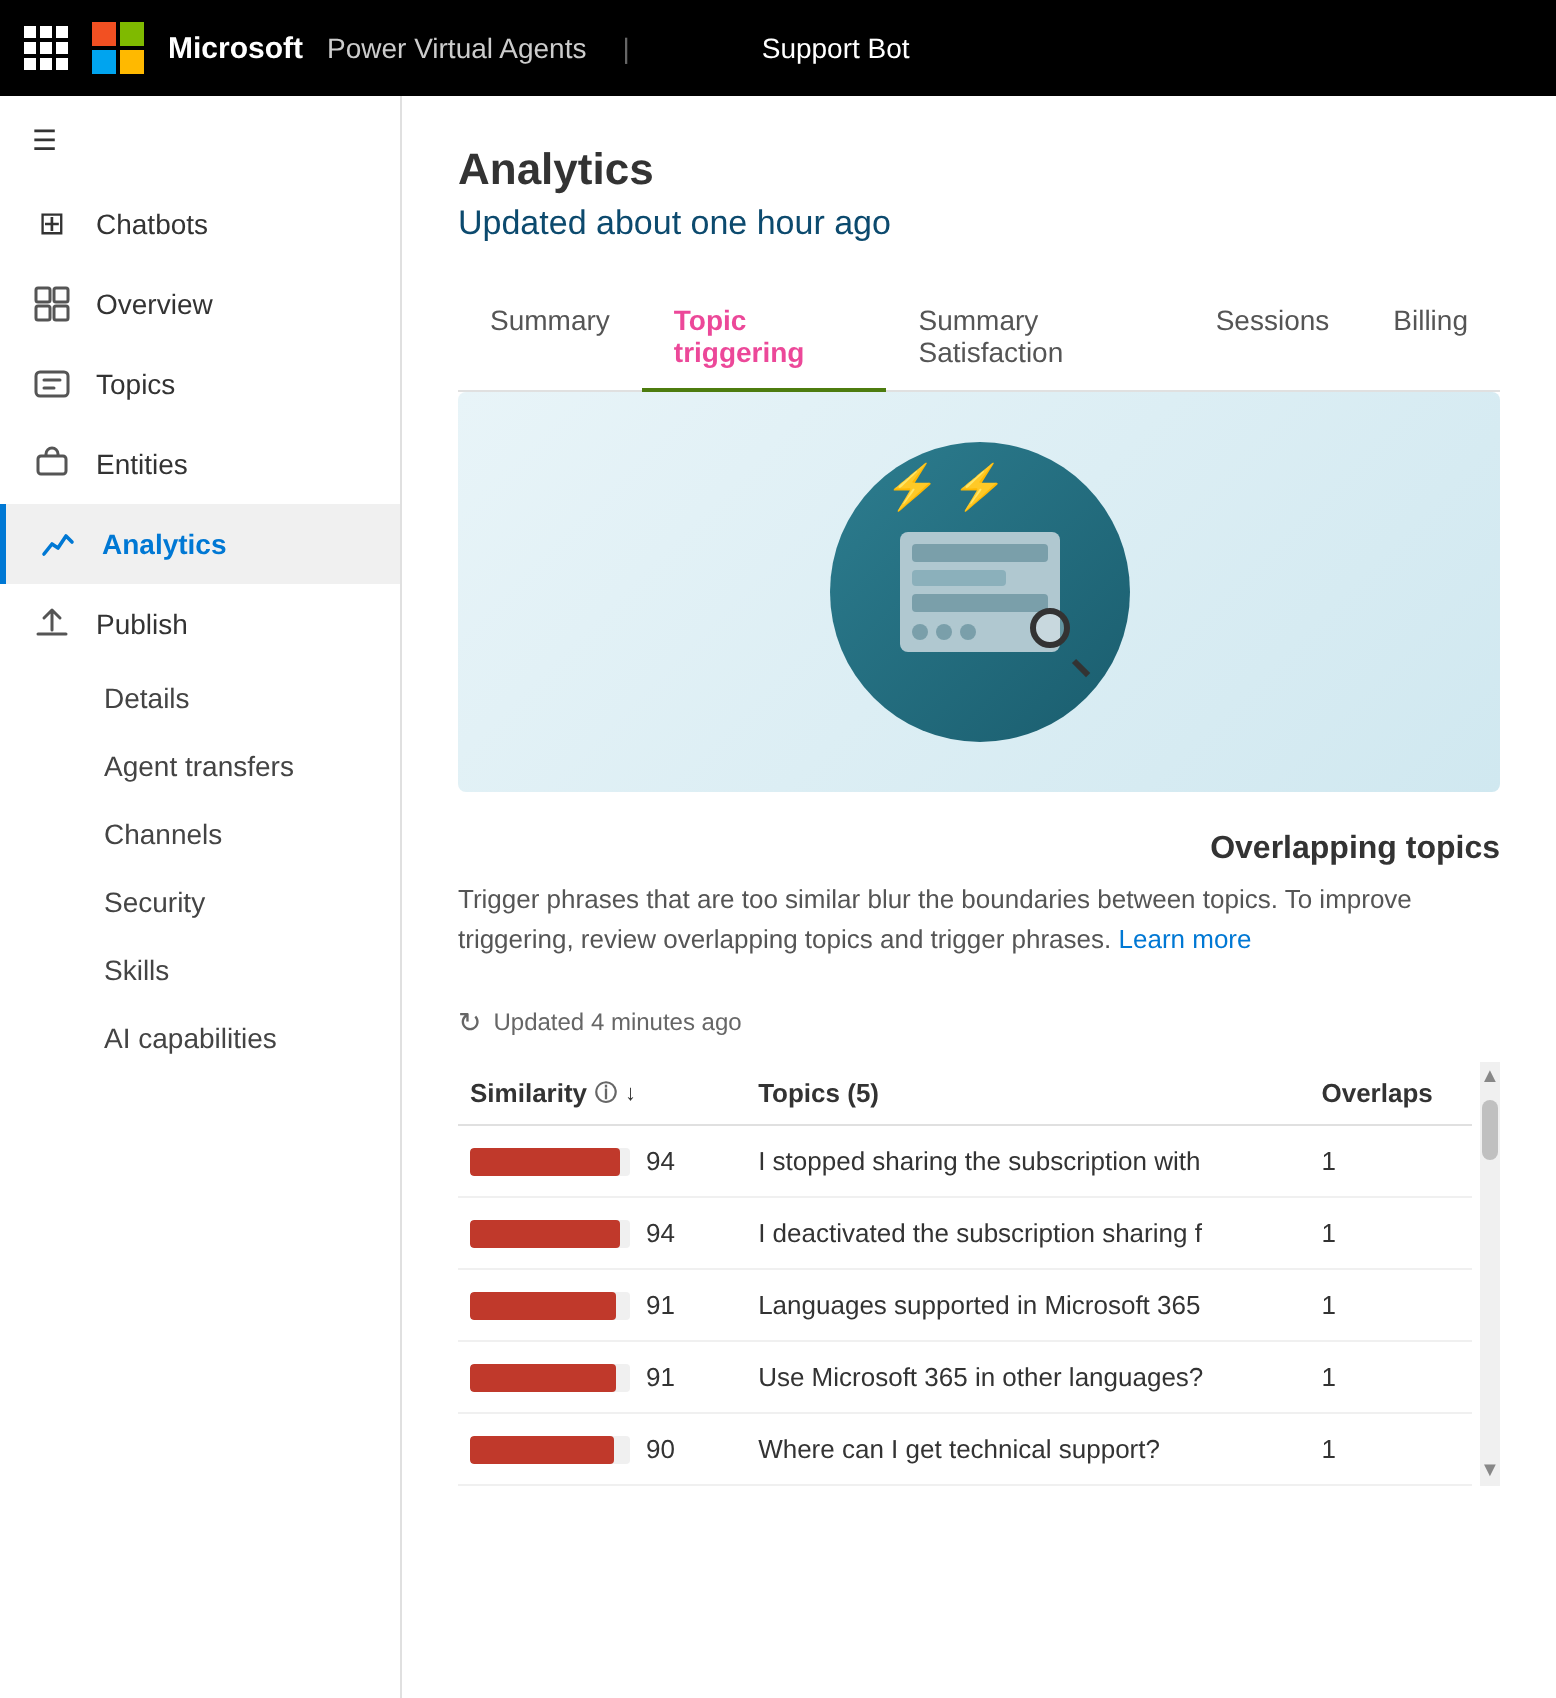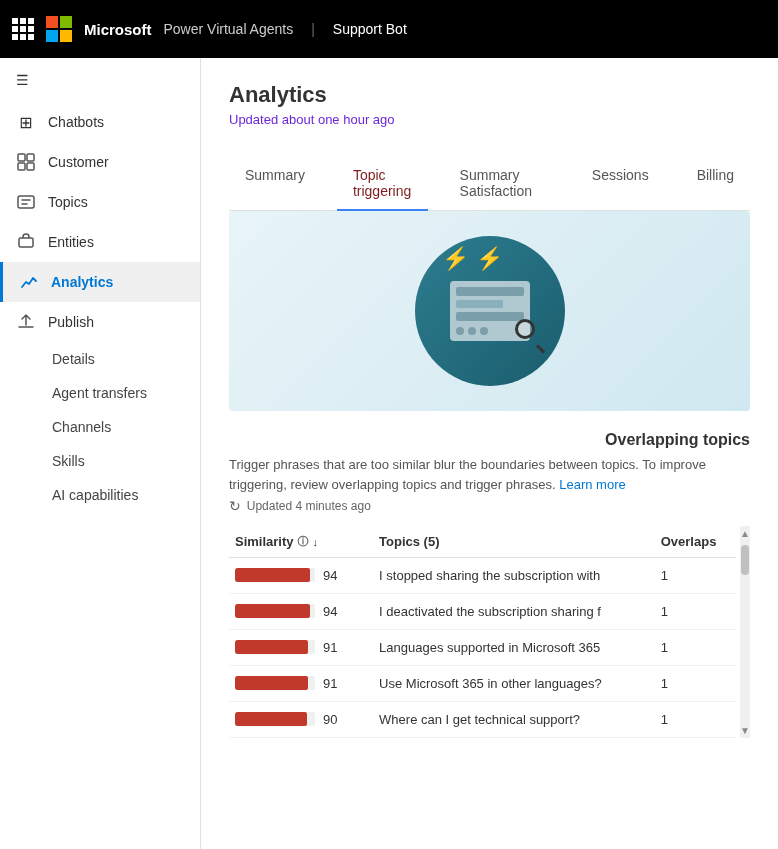--- a/index.html
+++ b/index.html
@@ -1,33 +1,33 @@
 <!DOCTYPE html>
 <html><head>
   <meta charset="utf-8">
   <style>
     * { margin: 0; padding: 0; box-sizing: border-box; }
     body { font-family: 'Segoe UI', Arial, sans-serif; font-size: 14px; color: #333; background: #f5f5f5; width: 778px; height: 849px; overflow: hidden; }
 
     
     .topnav {
       display: flex; align-items: center; background: #000; color: #fff;
-      height: 58px; padding: 0 12px; gap: 12px;
+      height: 48px; padding: 0 12px; gap: 12px;
     }
     .topnav-grid-icon { display: grid; grid-template-columns: repeat(3,6px); gap: 2px; }
     .topnav-grid-icon span { width: 6px; height: 6px; background: #fff; display: block; }
     .logo-r { width: 12px; height: 12px; background: #f25022; }
     .logo-g { width: 12px; height: 12px; background: #7fba00; }
     .logo-b { width: 12px; height: 12px; background: #00a4ef; }
     .logo-y { width: 12px; height: 12px; background: #ffb900; }
     .logo-grid { display: grid; grid-template-columns: 1fr 1fr; gap: 2px; width: 26px; height: 26px; }
     .topnav-company { font-size: 15px; font-weight: 600; color: #fff; }
     .topnav-product { font-size: 14px; color: #ccc; }
     .topnav-sep { color: #666; margin: 0 6px; }
-    .topnav-bot { font-size: 14px; color: #fff; font-weight: 500; }
+    .topnav-bot { font-size: 14px; color: #fff; font-weight: 500; margin-left: 48px; }
 
     
     .layout { display: flex; height: calc(849px - 48px); }
 
     
     .sidebar {
       width: 201px; min-width: 201px; background: #fff;
       border-right: 1px solid #e0e0e0;
       display: flex; flex-direction: column;
       overflow-y: auto;
@@ -53,29 +53,29 @@
     .settings-row { display: flex; align-items: center; justify-content: space-between; width: 100%; }
     .chevron-icon { font-size: 12px; }
 
     
     .main {
       flex: 1; background: #f5f5f5; overflow-y: auto; padding: 0;
     }
     .main-inner { background: #fff; min-height: 100%; padding: 24px 28px; }
 
     .page-title { font-size: 22px; font-weight: 600; color: #333; margin-bottom: 4px; }
-    .page-subtitle { font-size: 13px; color: #6d28d9; margin-bottom: 30px; }
-
-    
-    .tabs { display: flex; gap: 16px; border-bottom: 1px solid #e0e0e0; margin-bottom: 0; }
+    .page-subtitle { font-size: 17px; color: #0c4a6e; margin-bottom: 20px; }
+
+    
+    .tabs { display: flex; gap: 0; border-bottom: 1px solid #e0e0e0; margin-bottom: 0; }
     .tab {
       padding: 10px 16px; font-size: 14px; cursor: pointer; color: #555;
       border-bottom: 2px solid transparent; margin-bottom: -1px;
     }
-    .tab.active { color: #7f1d1d; font-weight: 400; border-bottom: 2px solid #3b82f6; }
+    .tab.active { color: #ec4899; font-weight: 700; border-bottom: 2px solid #4d7c0f; }
 
     
     .hero-area {
       background: linear-gradient(135deg, #e8f4f8 0%, #d0e8f0 100%);
       height: 200px; display: flex; align-items: center; justify-content: center;
       border-radius: 4px; margin-bottom: 20px; margin-top: 0;
       overflow: hidden;
     }
     .hero-illustration {
       position: relative; width: 160px; height: 170px; display: flex; align-items: center; justify-content: center;
@@ -106,36 +106,36 @@
       transform: rotate(45deg); transform-origin: left center;
       position: absolute; bottom: 2px; right: -2px;
     }
     .lightning {
       position: absolute; top: 10px; left: 28px; color: #fff; font-size: 22px;
       display: flex; gap: 6px;
     }
 
     
     .section-title { font-size: 16px; font-weight: 600; color: #333; margin-bottom: 6px; text-align: right; }
-    .section-desc { font-size: 13px; color: #555; margin-bottom: 4px; line-height: 1.5; }
+    .section-desc { font-size: 13px; color: #555; margin-bottom: 24px; line-height: 1.5; }
     .section-desc a { color: #0078d4; text-decoration: none; }
     .updated-row { display: flex; align-items: center; gap: 6px; font-size: 12px; color: #666; margin-bottom: 12px; }
     .refresh-icon { font-size: 14px; }
 
     
     .data-table { width: 100%; border-collapse: collapse; }
     .data-table th {
       text-align: left; font-size: 13px; font-weight: 600; color: #333;
       padding: 8px 6px; border-bottom: 1px solid #e0e0e0;
     }
     .data-table td {
       padding: 10px 6px; font-size: 13px; color: #333; border-bottom: 1px solid #f0f0f0;
       vertical-align: middle;
     }
-    .similarity-cell { display: flex; align-items: flex-start; gap: 8px; }
+    .similarity-cell { display: flex; align-items: flex-end; gap: 8px; }
     .bar-container { width: 80px; height: 14px; background: #f0f0f0; border-radius: 2px; overflow: hidden; }
     .bar-fill { height: 100%; background: #c0392b; border-radius: 2px; }
     .sim-value { font-size: 13px; font-weight: 500; color: #333; min-width: 20px; }
     .th-info { display: flex; align-items: center; gap: 4px; }
     .info-icon { font-size: 11px; color: #666; }
     .sort-icon { font-size: 11px; color: #333; }
 
     
     .table-wrapper { position: relative; overflow: hidden; }
     .scroll-track {
@@ -188,21 +188,21 @@
     </div>
     <div class="sidebar-item">
       <span class="sidebar-icon">
         <svg width="18" height="18" viewBox="0 0 18 18" fill="none">
             <rect x="1" y="1" width="7" height="7" rx="1" stroke="#555" stroke-width="1.5"></rect>
             <rect x="10" y="1" width="7" height="7" rx="1" stroke="#555" stroke-width="1.5"></rect>
             <rect x="1" y="10" width="7" height="7" rx="1" stroke="#555" stroke-width="1.5"></rect>
             <rect x="10" y="10" width="7" height="7" rx="1" stroke="#555" stroke-width="1.5"></rect>
           </svg>
       </span>
-      <span class="sidebar-label">Customer</span>
+      <span class="sidebar-label">Overview</span>
     </div>
     <div class="sidebar-item">
       <span class="sidebar-icon">
         <svg width="18" height="18" viewBox="0 0 18 18" fill="none">
             <rect x="1" y="3" width="16" height="12" rx="2" stroke="#555" stroke-width="1.5"></rect>
             <path d="M5 7h8M5 11h5" stroke="#555" stroke-width="1.5" stroke-linecap="round"></path>
           </svg>
       </span>
       <span class="sidebar-label">Topics</span>
     </div>
@@ -234,20 +234,23 @@
     </div>
 
     <div class="sidebar-sub-item">
       <span>Details</span>
     </div>
     <div class="sidebar-sub-item">
       <span>Agent transfers</span>
     </div>
     <div class="sidebar-sub-item">
       <span>Channels</span>
+    </div>
+    <div class="sidebar-sub-item">
+      <span>Security</span>
     </div>
     <div class="sidebar-sub-item">
       <span>Skills</span>
     </div>
     <div class="sidebar-sub-item">
       <span>AI capabilities</span>
     </div>
   </div>
 
   <div class="main">

